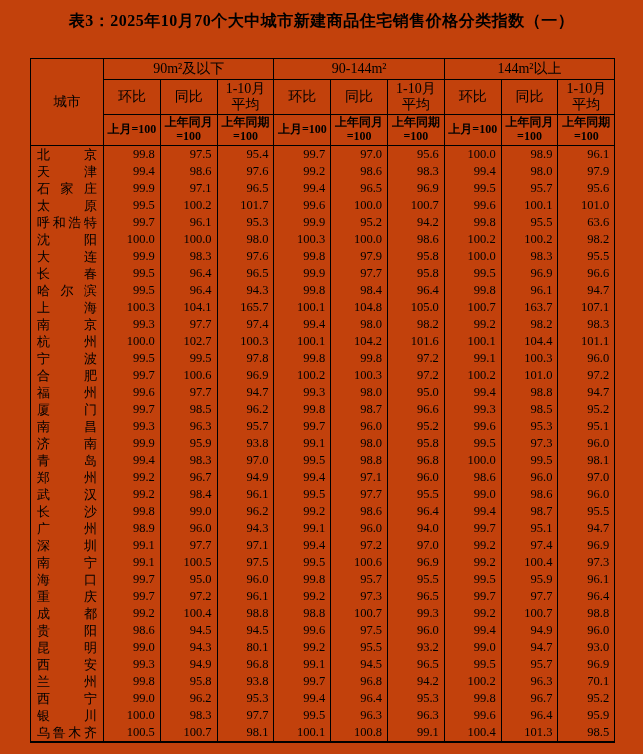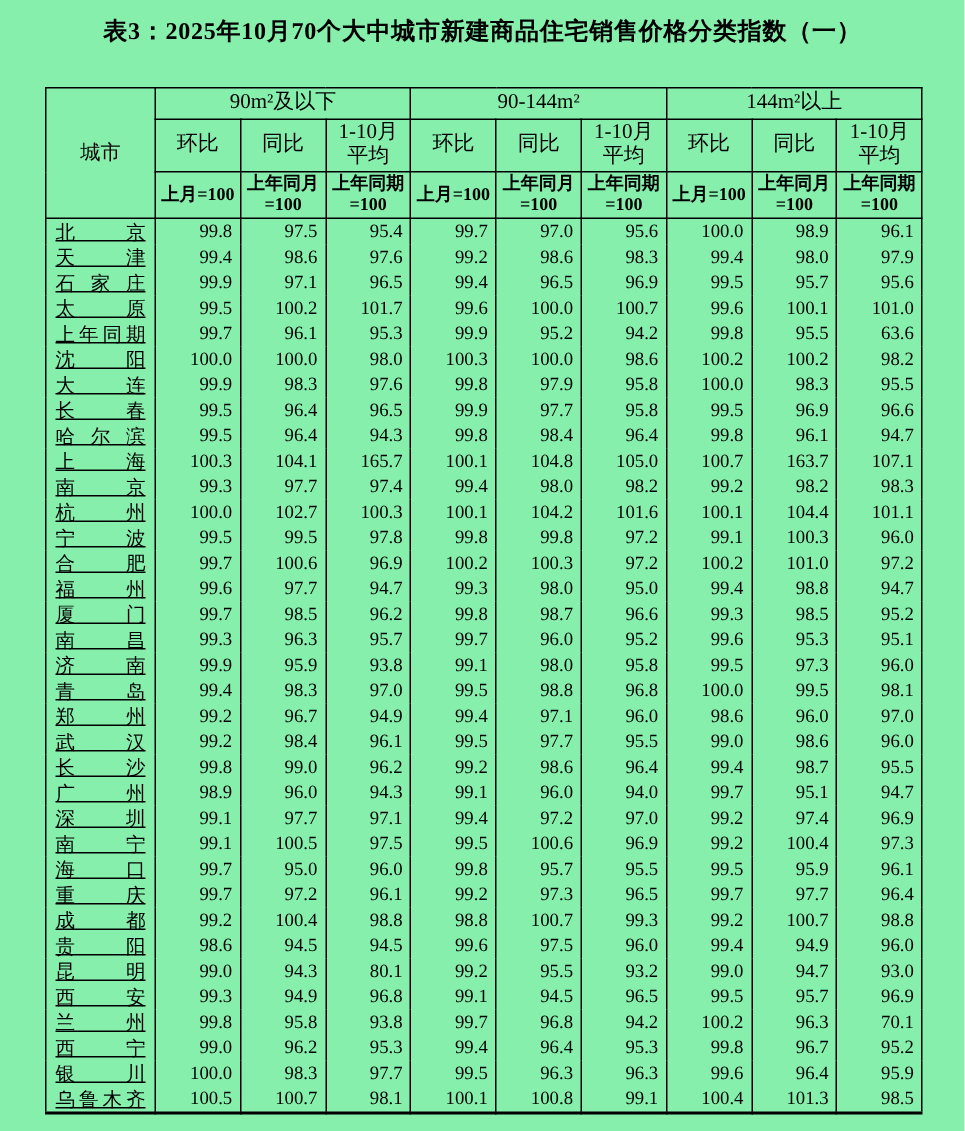--- a/index.html
+++ b/index.html
@@ -6,21 +6,21 @@
     margin: 0;
     padding: 0;
     background: #ffffff;
     color: #000000;
     font-family: "Liberation Serif", "DejaVu Serif", serif;
   }
   .page {
     position: relative;
     width: 643px;
     height: 754px;
-    background: #86efac;
+    background: #c2410c;
     overflow: hidden;
   }
   .title {
     margin: 0;
     padding-top: 11px;
     text-align: center;
     font-size: 16px;
     font-weight: bold;
     letter-spacing: 0.5px;
   }
@@ -57,21 +57,20 @@
     padding: 0 5px 0 0;
     text-align: right;
     white-space: nowrap;
     overflow: hidden;
   }
   tbody td.city {
     font-size: 13px;
     padding: 0 6px;
     text-align: justify;
     text-align-last: justify;
-    text-decoration: underline;
   }
 </style>
 </head>
 <body>
 
 <div class="page">
   <h1 class="title">表3：2025年10月70个大中城市新建商品住宅销售价格分类指数（一）</h1>
 
   <table class="stats">
     <colgroup>
@@ -159,21 +158,21 @@
           <td class="val">100.2</td>
           <td class="val">101.7</td>
           <td class="val">99.6</td>
           <td class="val">100.0</td>
           <td class="val">100.7</td>
           <td class="val">99.6</td>
           <td class="val">100.1</td>
           <td class="val">101.0</td>
         </tr>
         <tr>
-          <td class="city">上年同期</td>
+          <td class="city">呼和浩特</td>
           <td class="val">99.7</td>
           <td class="val">96.1</td>
           <td class="val">95.3</td>
           <td class="val">99.9</td>
           <td class="val">95.2</td>
           <td class="val">94.2</td>
           <td class="val">99.8</td>
           <td class="val">95.5</td>
           <td class="val">63.6</td>
         </tr>

